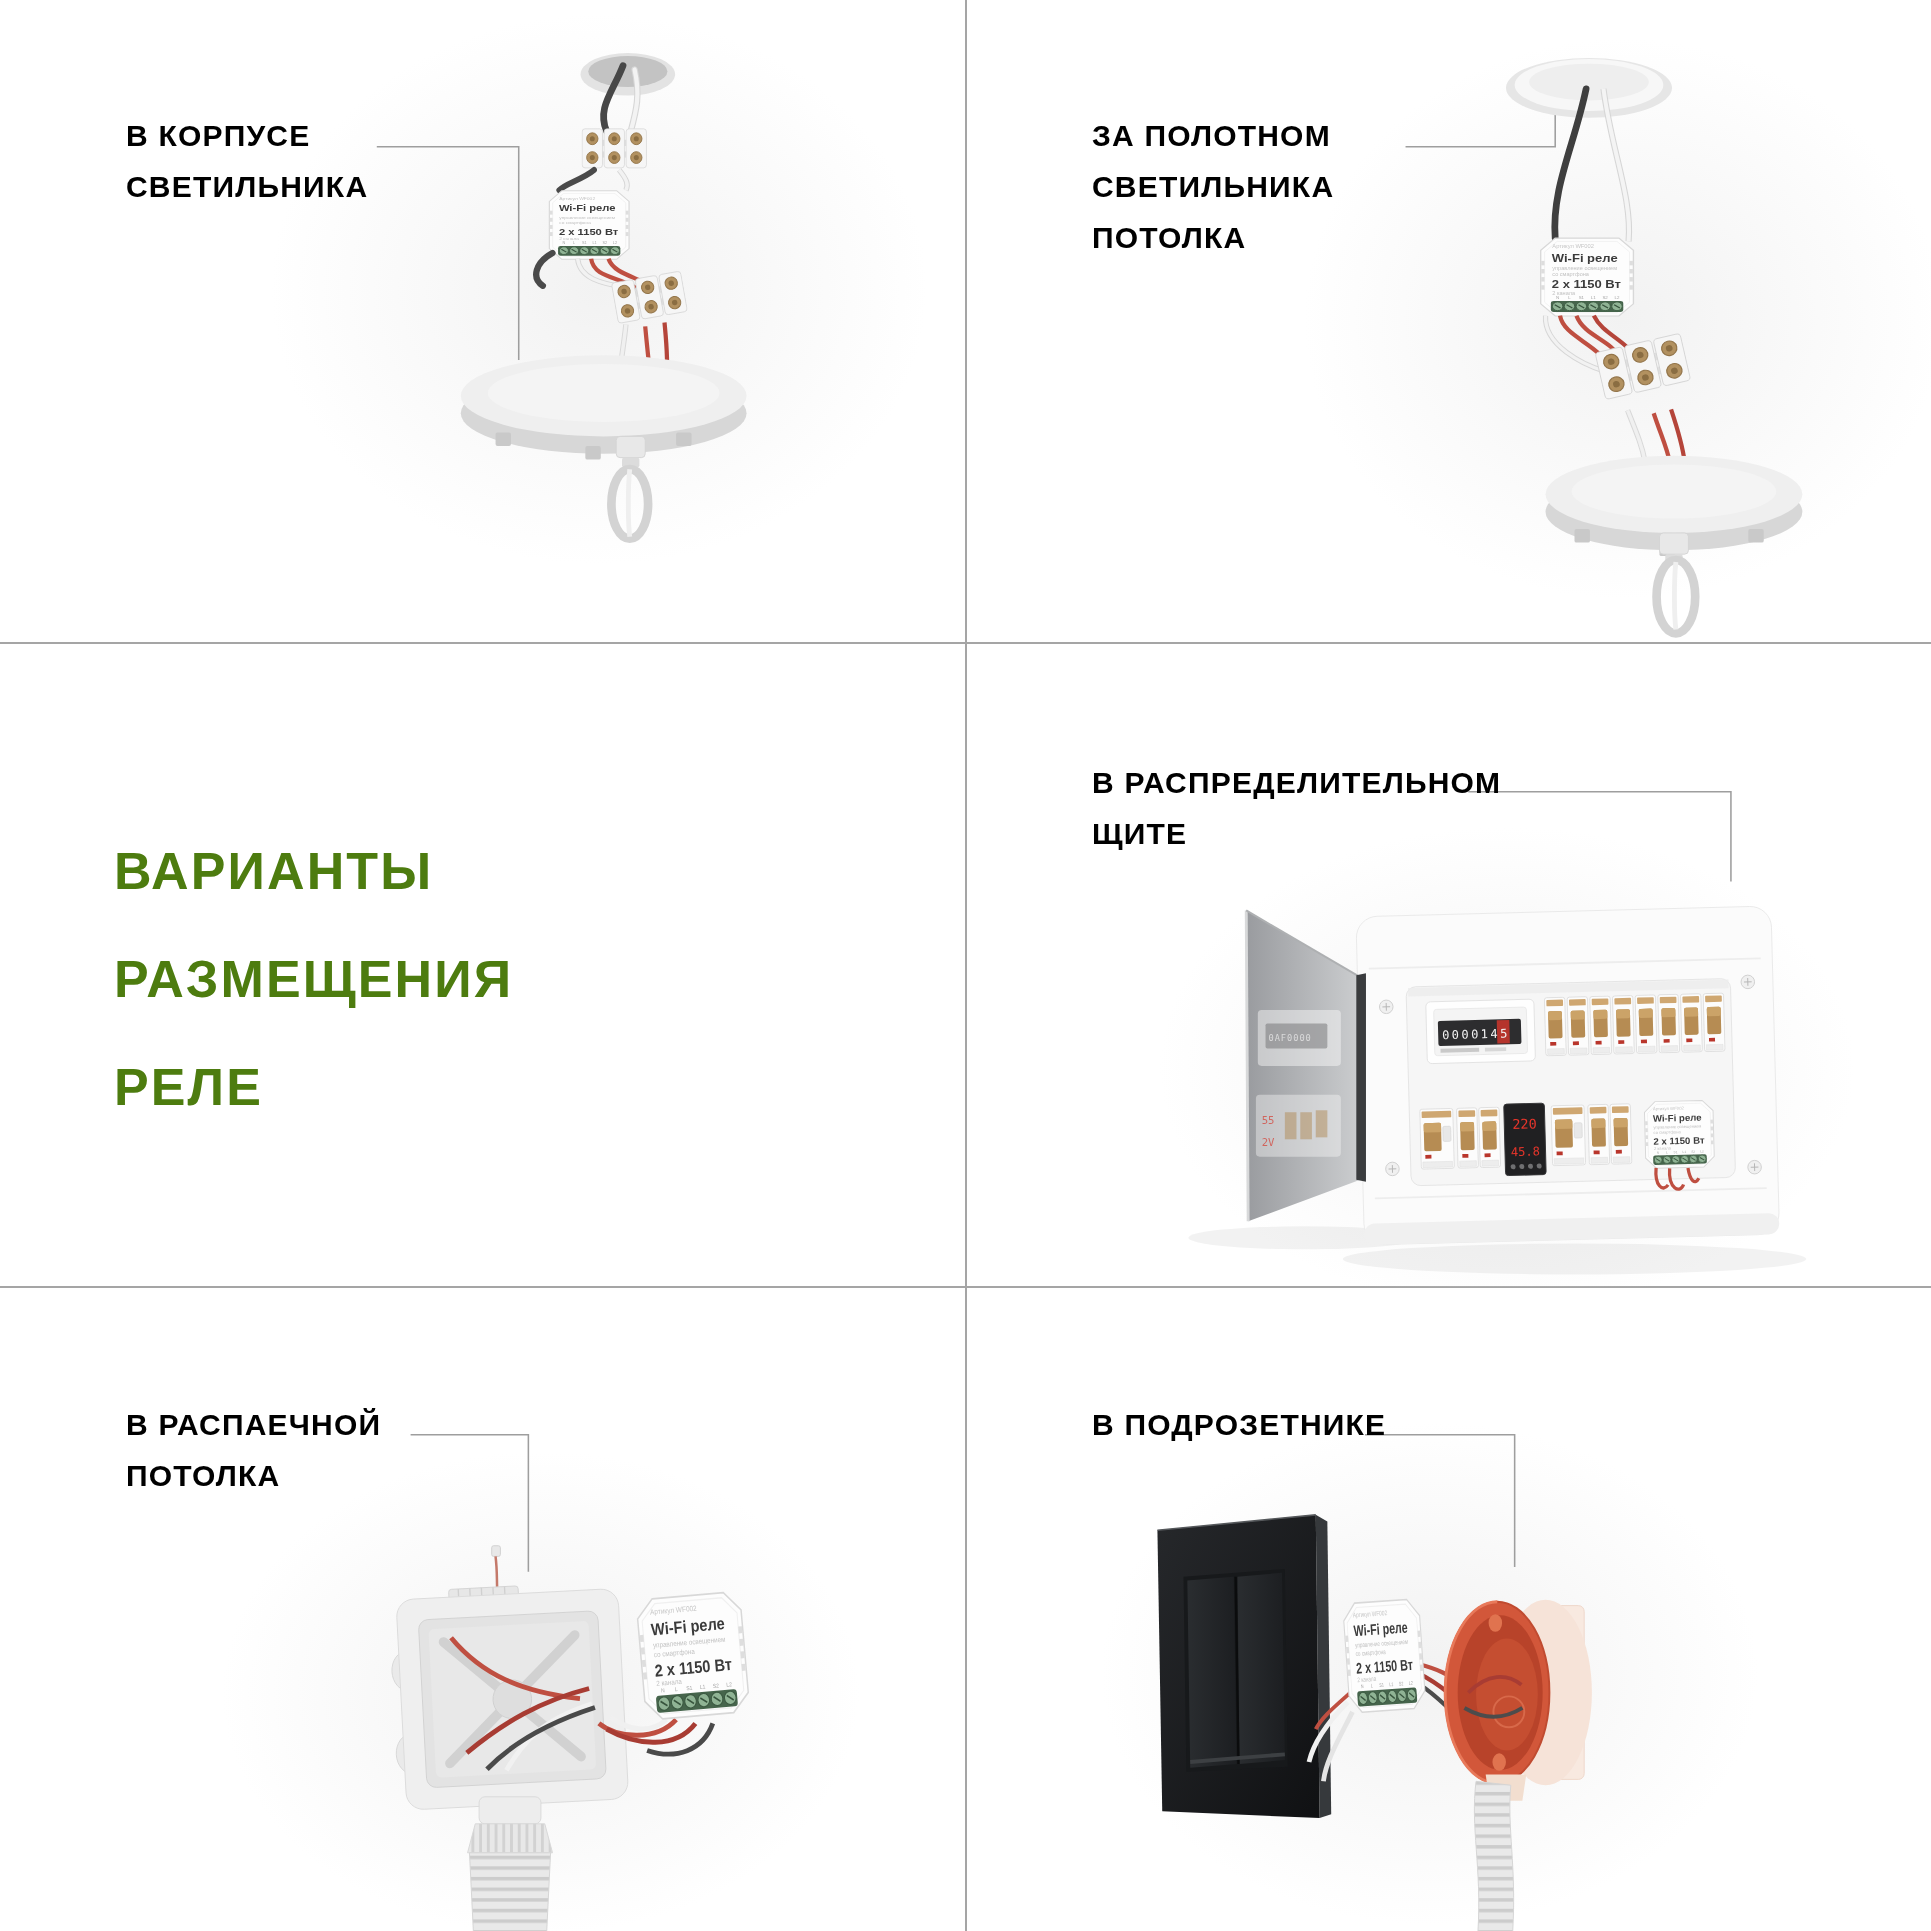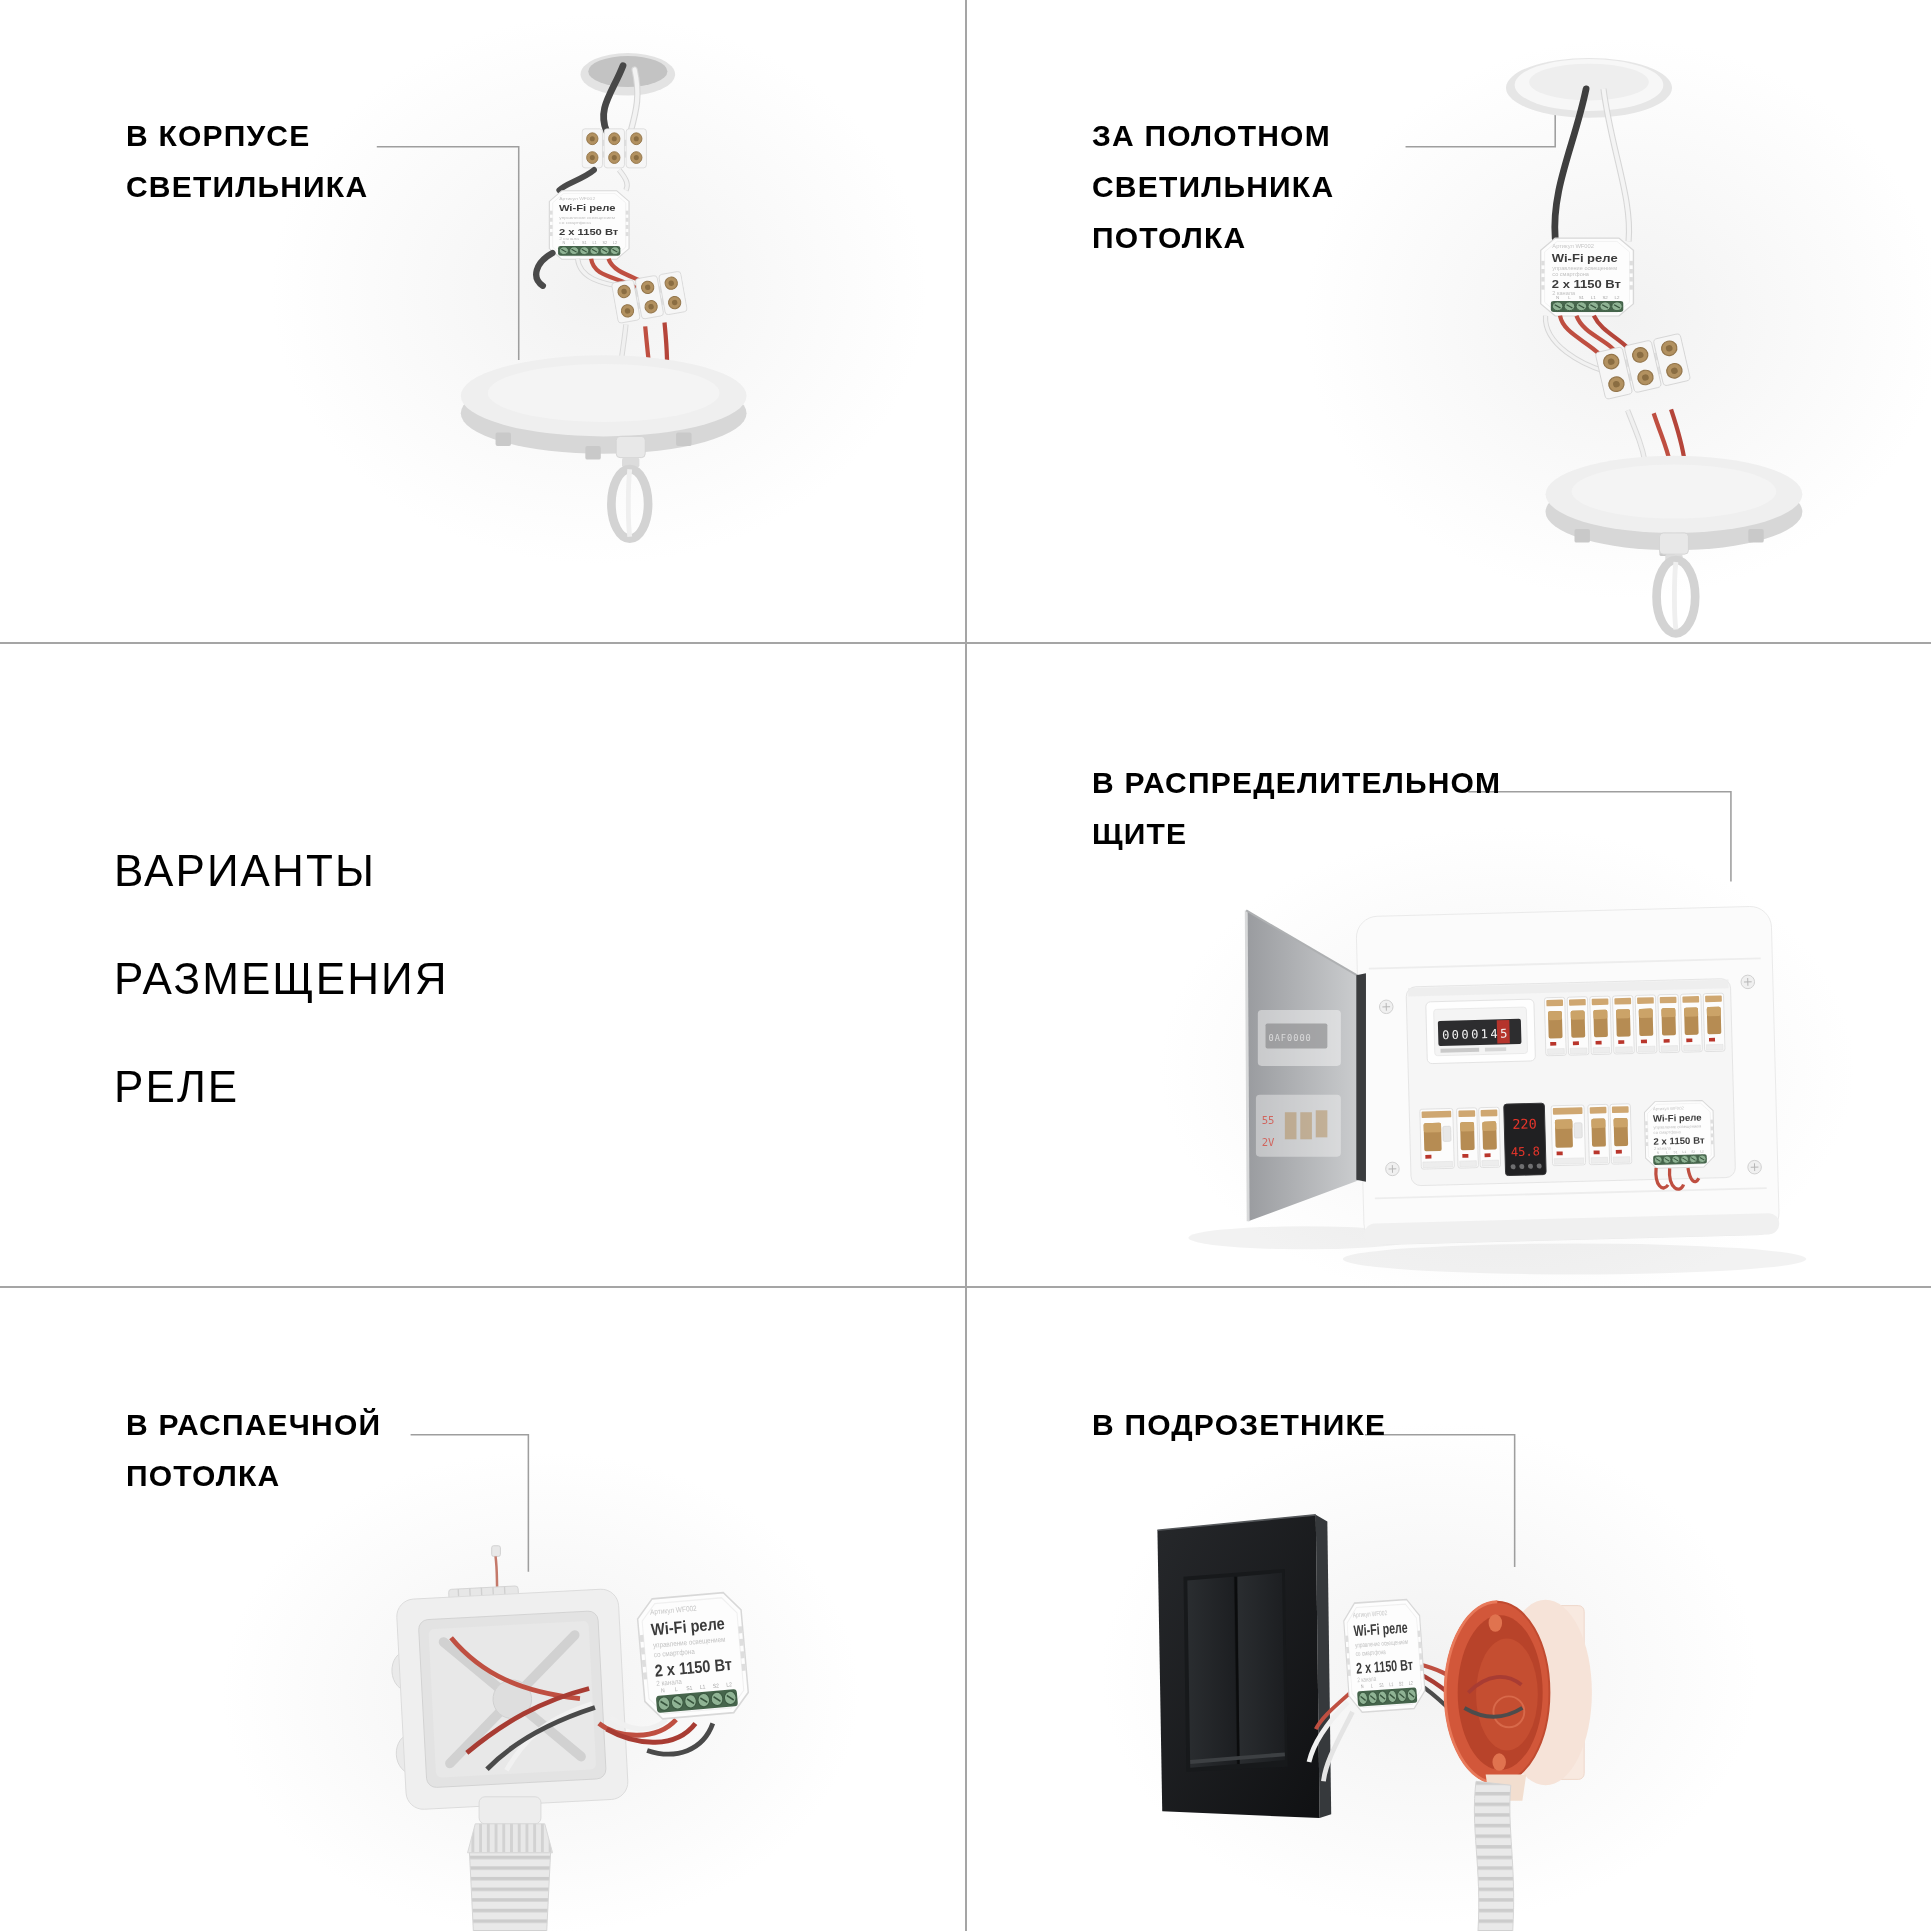--- a/index.html
+++ b/index.html
@@ -3,22 +3,22 @@
 <meta charset="utf-8">
 <style>
   html,body{margin:0;padding:0;background:#ffffff;}
   body{width:1931px;height:1931px;position:relative;overflow:hidden;
        font-family:"Liberation Sans",sans-serif;}
   .cell{position:absolute;width:966px;overflow:hidden;}
   .divider{position:absolute;background:#a5a5a5;}
   .lbl{position:absolute;font-weight:600;font-size:30px;line-height:51px;
        letter-spacing:1.2px;color:#000000;z-index:5;}
   .lbl span{display:block;white-space:nowrap;}
-  .title{position:absolute;font-weight:400;font-size:44px;line-height:108px;
-       letter-spacing:2.1px;color:#000000;z-index:5;}
+  .title{position:absolute;font-weight:700;font-size:52px;line-height:108px;
+       letter-spacing:2.1px;color:#4d7c0f;z-index:5;}
   .title span{display:block;white-space:nowrap;}
   svg.scene{position:absolute;left:0;top:0;z-index:1;}
   text{font-family:"Liberation Sans",sans-serif;}
   .mono{font-family:"DejaVu Sans Mono",monospace;}
 </style>
 </head>
 <body>
 
 <div class="divider" style="left:965px;top:0;width:1.9px;height:1931px;"></div>
 <div class="divider" style="left:0;top:642px;width:1931px;height:1.9px;"></div>

